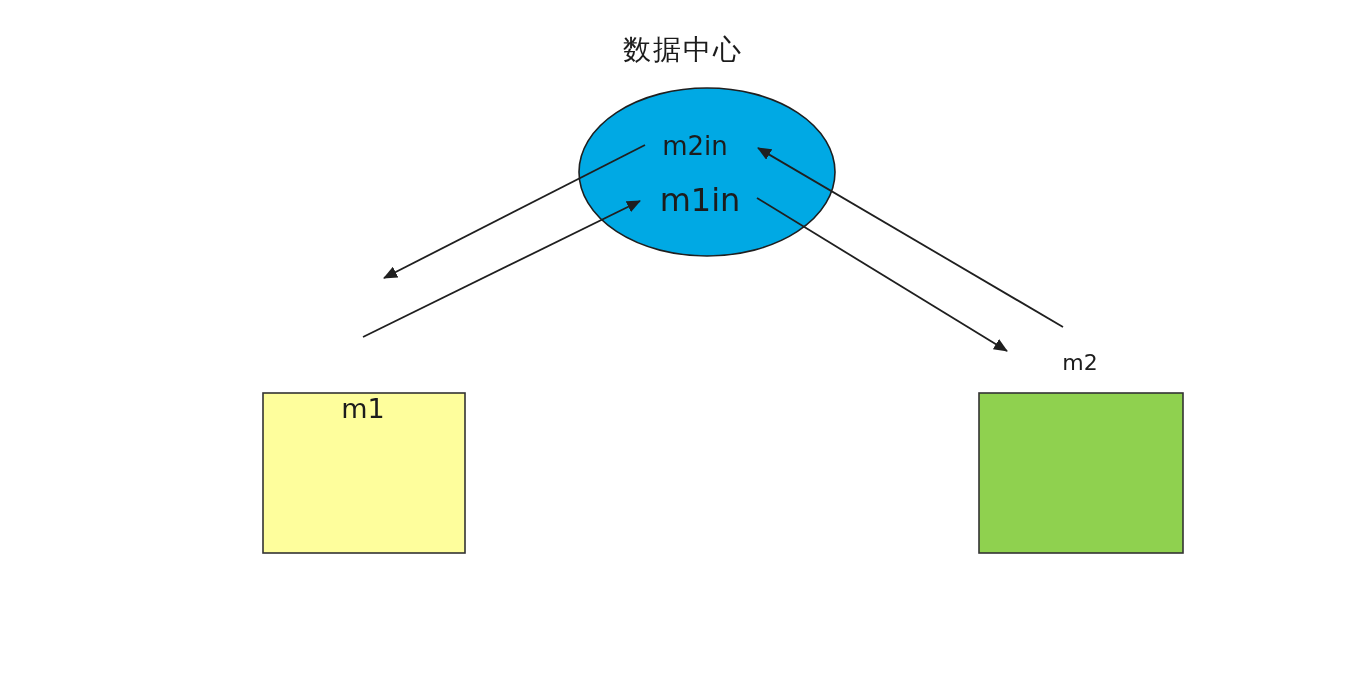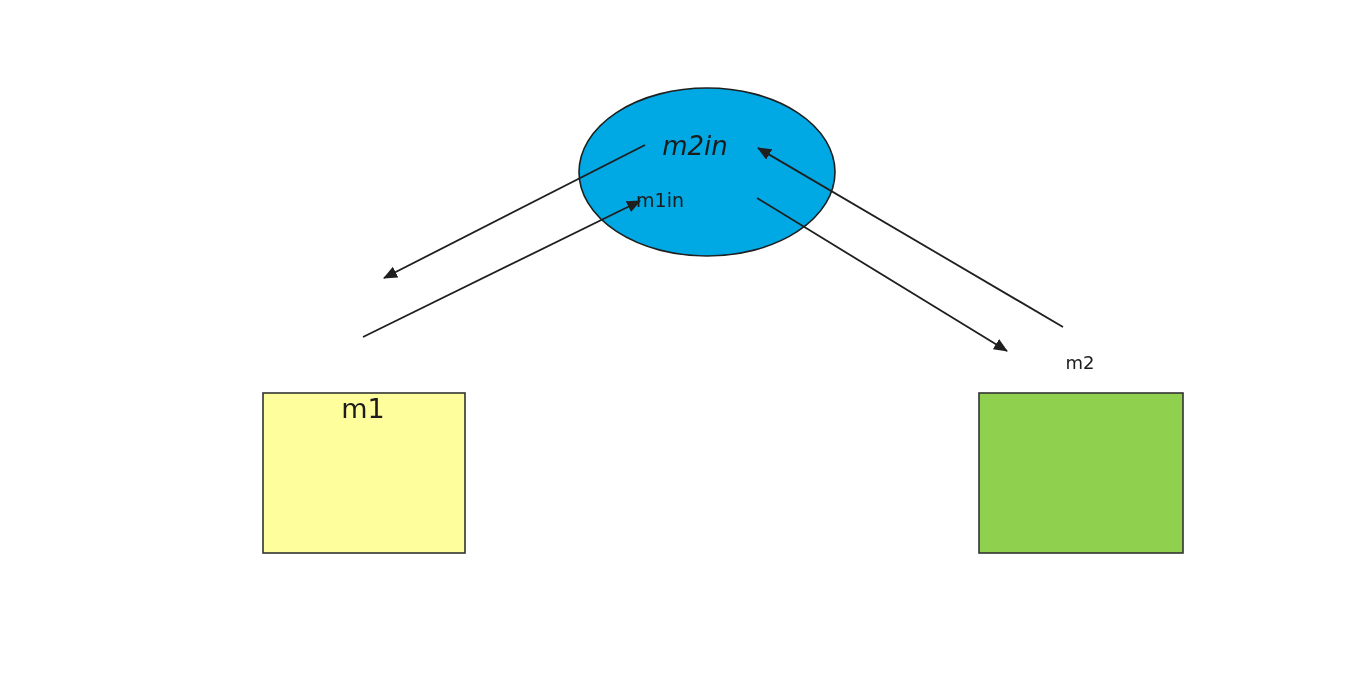--- a/index.html
+++ b/index.html
@@ -30,37 +30,36 @@
   .label.title {
     left: 683px;
     top: 50px;
     font-size: 28px;
     letter-spacing: 2px;
   }
   .label.hub-top {
     left: 695px;
     top: 146px;
     font-size: 26px;
-    font-style: italic;
   }
   .label.hub-bottom {
-    left: 660px;
+    left: 700px;
     top: 200px;
-    font-size: 19px;
+    font-size: 32px;
   }
   .label.node-m1 {
     left: 363px;
     top: 364px;
     font-size: 27px;
     margin-top: 44px;
   }
   .label.node-m2 {
     left: 1080px;
     top: 362px;
-    font-size: 18px;
+    font-size: 22px;
   }
 </style>
 </head>
 <body>
 
 <div class="canvas">
 
   <svg width="1371" height="687" viewBox="0 0 1371 687">
     <defs>
       <marker id="arrow" markerUnits="userSpaceOnUse" markerWidth="15" markerHeight="12" refX="13" refY="6" orient="auto">
@@ -72,20 +71,21 @@
 
     <line x1="645" y1="145" x2="384" y2="278" stroke="#1f1f1f" stroke-width="1.8" marker-end="url(#arrow)"></line>
     <line x1="363" y1="337" x2="640" y2="201" stroke="#1f1f1f" stroke-width="1.8" marker-end="url(#arrow)"></line>
     <line x1="1063" y1="327" x2="758" y2="148" stroke="#1f1f1f" stroke-width="1.8" marker-end="url(#arrow)"></line>
     <line x1="757" y1="198" x2="1007" y2="351" stroke="#1f1f1f" stroke-width="1.8" marker-end="url(#arrow)"></line>
 
     <rect x="263" y="393" width="202" height="160" stroke="#333333" stroke-width="1.6" fill="#FEFE9C"></rect>
     <rect x="979" y="393" width="204" height="160" stroke="#333333" stroke-width="1.6" fill="#8FD14F"></rect>
   </svg>
 
+  <div class="label title">数据中心</div>
 
   <div class="label hub-top">m2in</div>
 
   <div class="label hub-bottom">m1in</div>
 
   <div class="label node-m1">m1</div>
 
   <div class="label node-m2">m2</div>
 
 </div>

